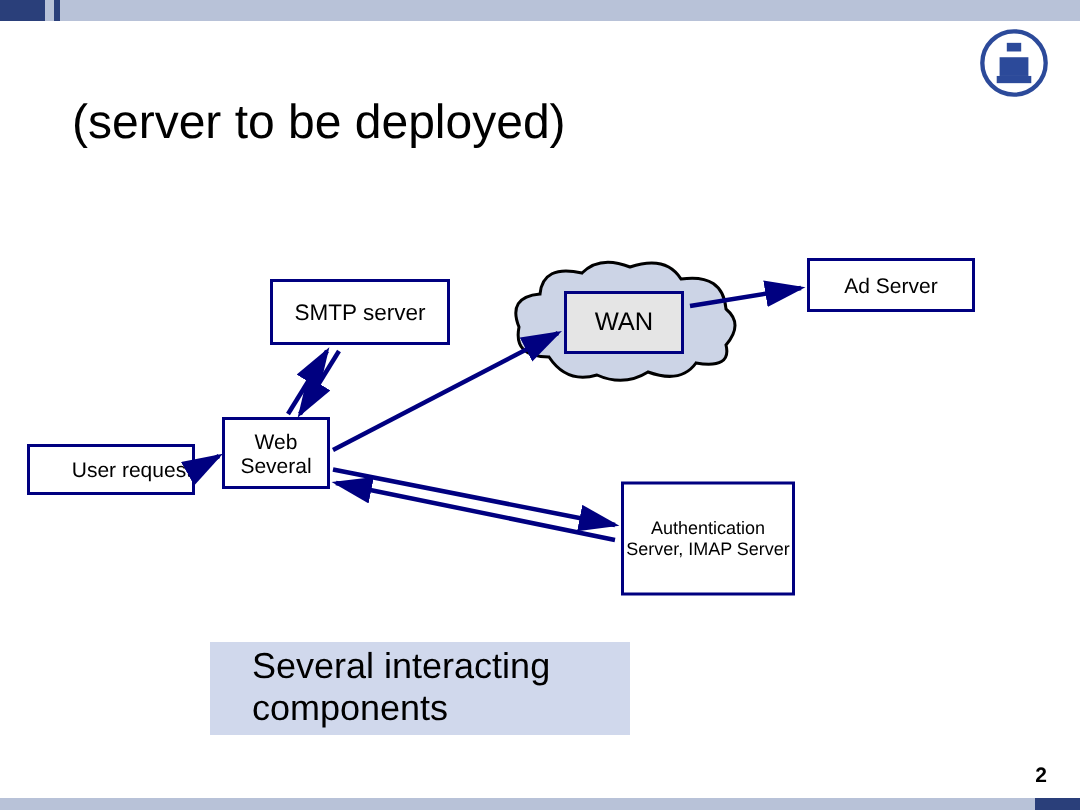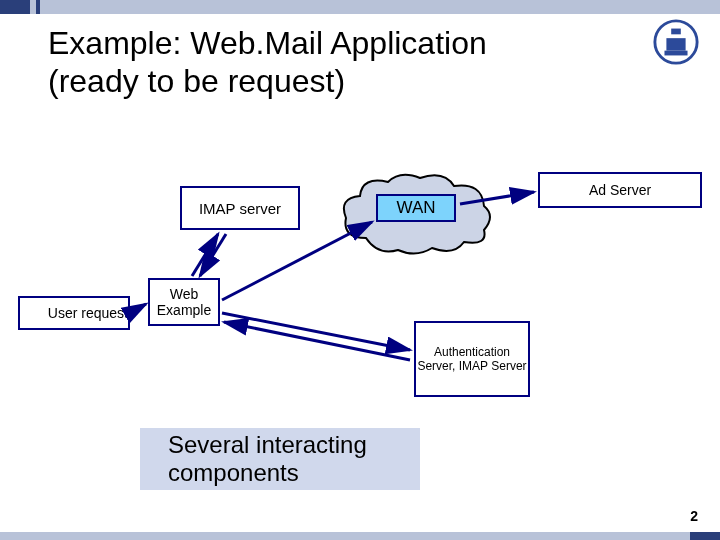--- a/index.html
+++ b/index.html
@@ -45,35 +45,35 @@
     background: #fff;
     text-align: center;
     display: flex;
     align-items: center;
     justify-content: center;
     font-family: Verdana, Geneva, sans-serif;
     font-size: 15px;
     color: #000;
   }
   .imap-box   { top: 186px; left: 180px; width: 120px; height: 44px; }
-  .ad-box     { top: 172px; left: 538px; width: 164px; height: 36px; font-size: 14px; }
+  .ad-box     { top: 172px; left: 538px; width: 112px; height: 36px; font-size: 14px; }
   .user-box   { top: 296px; left: 18px;  width: 112px; height: 34px; font-size: 14px; justify-content: flex-end; }
   .web-box    { top: 278px; left: 148px; width: 72px;  height: 48px; font-size: 14px; line-height: 1.15; }
   .auth-box   { top: 321px; left: 414px; width: 116px; height: 76px; font-size: 12px; line-height: 1.2; }
   .cloud {
     position: absolute;
     top: 168px; left: 336px;
     width: 160px; height: 90px;
   }
   .wan-box {
     position: absolute;
     top: 194px; left: 376px;
-    width: 80px; height: 28px;
+    width: 80px; height: 42px;
     border: 2px solid #000080;
-    background: #7dd3fc;
+    background: #e5e5e5;
     display: flex;
     align-items: center;
     justify-content: center;
     font-family: Verdana, Geneva, sans-serif;
     font-size: 17px;
     color: #000;
   }
   .caption-box {
     position: absolute;
     top: 428px; left: 140px;
@@ -104,48 +104,48 @@
 <div class="logo">
   <svg viewBox="0 0 100 100">
     <circle cx="50" cy="50" r="44" fill="none" stroke="#2c4a9a" stroke-width="6"></circle>
     <rect x="40" y="22" width="20" height="12" fill="#2c4a9a"></rect>
     <rect x="30" y="42" width="40" height="26" fill="#2c4a9a"></rect>
     <rect x="26" y="68" width="48" height="10" fill="#2c4a9a"></rect>
   </svg>
 </div>
 
 <div class="title">
-  <span>Example: Web.Mail Application</span><br>
-  <span>(ready to be request)</span>
+  <br>
+  <span>(server to be deployed)</span>
 </div>
 
 <div class="cloud">
   <svg viewBox="0 0 160 90">
     <path d="M 30 70 Q 6 70 10 50 Q 2 30 24 28 Q 26 8 52 14 Q 64 2 84 10 Q 108 2 118 18 Q 146 14 148 38 Q 160 48 148 62 Q 152 78 128 74 Q 118 88 96 80 Q 80 90 62 82 Q 42 88 30 70 Z" fill="#ccd4e6" stroke="#000" stroke-width="2"></path>
   </svg>
 </div>
 
 <div class="wan-box">
   <span>WAN</span>
 </div>
 
 <div class="box imap-box">
-  <span>IMAP server</span>
+  <span>SMTP server</span>
 </div>
 
 <div class="box ad-box">
   <span>Ad Server</span>
 </div>
 
 <div class="box user-box">
   <span>User request</span>
 </div>
 
 <div class="box web-box">
-  <span>Web Example</span>
+  <span>Web Several</span>
 </div>
 
 <div class="box auth-box">
   <span>Authentication Server, IMAP Server</span>
 </div>
 
 <div class="caption-box">
   <span>Several interacting components</span>
 </div>
 

